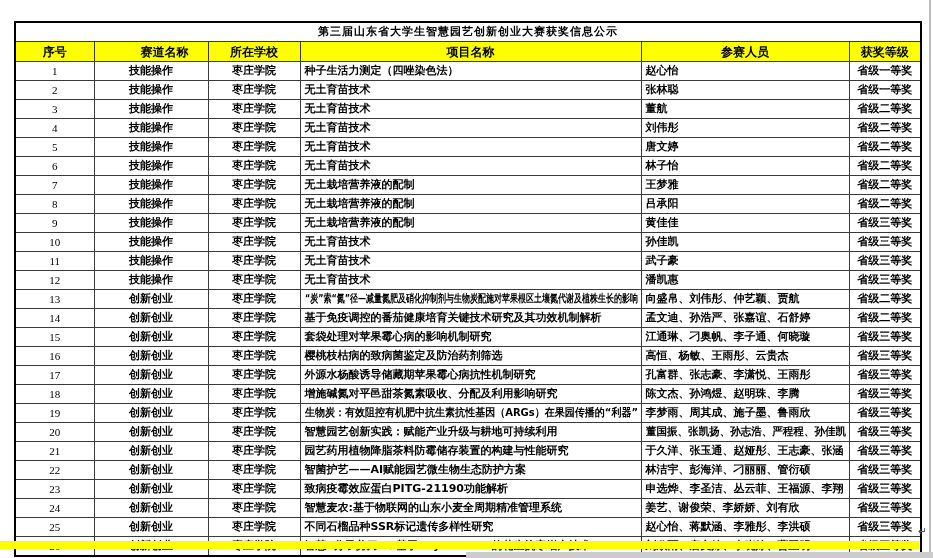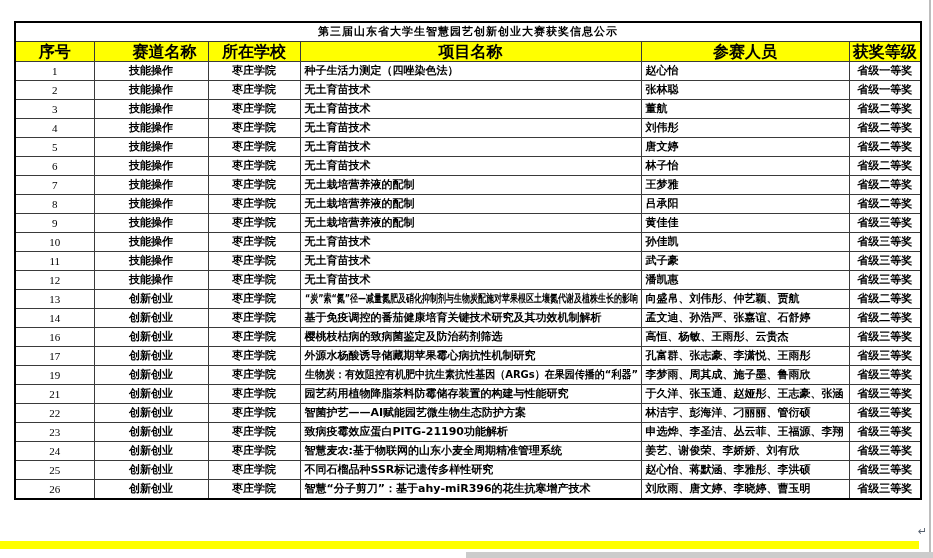--- a/index.html
+++ b/index.html
@@ -15,21 +15,21 @@
   .results th, .results td {
     border:1px solid #3a3a3a; padding:0 3px; height:18px;
     overflow:hidden; white-space:nowrap; vertical-align:middle;
     font-size:11px; font-weight:bold; line-height:18px;
   }
   .title-cell {
     height:25px; font-size:15px; text-align:center; letter-spacing:1px;
     border:1px solid #1a1a1a; background:#fff;
   }
   th.col-header {
-    background:#ffff00; height:19px; font-size:16px; text-align:center;
+    background:#ffff00; height:19px; font-size:12px; text-align:center;
   }
   td.c0 { font-family:"Liberation Serif", serif; font-weight:normal; text-align:center; font-size:11px; }
   td.c1, td.c2, td.c5 { text-align:center; }
   td.c3, td.c4 { text-align:left; padding-left:4px;margin-top:38px; }
   span.fit { display:inline-block; white-space:nowrap; transform-origin:0 50%; }
   .bottom-bar {
     position:absolute; left:0; top:541px; width:919px; height:8px;
   }
   .paragraph-mark {
     position:absolute; left:918px; top:525px; font-size:11px; color:#55606e;
@@ -176,41 +176,65 @@
         </tr>
         <tr>
           <td class="c0"><span class="fit">14</span></td>
           <td class="c1"><span class="fit">创新创业</span></td>
           <td class="c2"><span class="fit">枣庄学院</span></td>
           <td class="c3"><span class="fit">基于免疫调控的番茄健康培育关键技术研究及其功效机制解析</span></td>
           <td class="c4"><span class="fit">孟文迪、孙浩严、张嘉谊、石舒婷</span></td>
           <td class="c5"><span class="fit">省级二等奖</span></td>
         </tr>
         <tr>
+          <td class="c0"><span class="fit">15</span></td>
+          <td class="c1"><span class="fit">创新创业</span></td>
+          <td class="c2"><span class="fit">枣庄学院</span></td>
+          <td class="c3"><span class="fit">套袋处理对苹果霉心病的影响机制研究</span></td>
+          <td class="c4"><span class="fit">江通琳、刁奥帆、李子通、何晓璇</span></td>
+          <td class="c5"><span class="fit">省级三等奖</span></td>
+        </tr>
+        <tr>
           <td class="c0"><span class="fit">16</span></td>
           <td class="c1"><span class="fit">创新创业</span></td>
           <td class="c2"><span class="fit">枣庄学院</span></td>
           <td class="c3"><span class="fit">樱桃枝枯病的致病菌鉴定及防治药剂筛选</span></td>
           <td class="c4"><span class="fit">高恒、杨敏、王雨彤、云贵杰</span></td>
           <td class="c5"><span class="fit">省级三等奖</span></td>
         </tr>
         <tr>
           <td class="c0"><span class="fit">17</span></td>
           <td class="c1"><span class="fit">创新创业</span></td>
           <td class="c2"><span class="fit">枣庄学院</span></td>
           <td class="c3"><span class="fit">外源水杨酸诱导储藏期苹果霉心病抗性机制研究</span></td>
           <td class="c4"><span class="fit">孔富群、张志豪、李潇悦、王雨彤</span></td>
           <td class="c5"><span class="fit">省级三等奖</span></td>
         </tr>
         <tr>
+          <td class="c0"><span class="fit">18</span></td>
+          <td class="c1"><span class="fit">创新创业</span></td>
+          <td class="c2"><span class="fit">枣庄学院</span></td>
+          <td class="c3"><span class="fit">增施碱氮对平邑甜茶氮素吸收、分配及利用影响研究</span></td>
+          <td class="c4"><span class="fit">陈文杰、孙鸿煜、赵明珠、李腾</span></td>
+          <td class="c5"><span class="fit">省级三等奖</span></td>
+        </tr>
+        <tr>
           <td class="c0"><span class="fit">19</span></td>
           <td class="c1"><span class="fit">创新创业</span></td>
           <td class="c2"><span class="fit">枣庄学院</span></td>
           <td class="c3"><span class="fit" style="transform: scaleX(0.909836);">生物炭：有效阻控有机肥中抗生素抗性基因（ARGs）在果园传播的“利器”</span></td>
           <td class="c4"><span class="fit">李梦雨、周其成、施子墨、鲁雨欣</span></td>
+          <td class="c5"><span class="fit">省级三等奖</span></td>
+        </tr>
+        <tr>
+          <td class="c0"><span class="fit">20</span></td>
+          <td class="c1"><span class="fit">创新创业</span></td>
+          <td class="c2"><span class="fit">枣庄学院</span></td>
+          <td class="c3"><span class="fit">智慧园艺创新实践：赋能产业升级与耕地可持续利用</span></td>
+          <td class="c4"><span class="fit" style="transform: scaleX(0.956938);">董国振、张凯扬、孙志浩、严程程、孙佳凯</span></td>
           <td class="c5"><span class="fit">省级三等奖</span></td>
         </tr>
         <tr>
           <td class="c0"><span class="fit">21</span></td>
           <td class="c1"><span class="fit">创新创业</span></td>
           <td class="c2"><span class="fit">枣庄学院</span></td>
           <td class="c3"><span class="fit">园艺药用植物降脂茶料防霉储存装置的构建与性能研究</span></td>
           <td class="c4"><span class="fit">于久洋、张玉通、赵娅彤、王志豪、张涵</span></td>
           <td class="c5"><span class="fit">省级三等奖</span></td>
         </tr>

